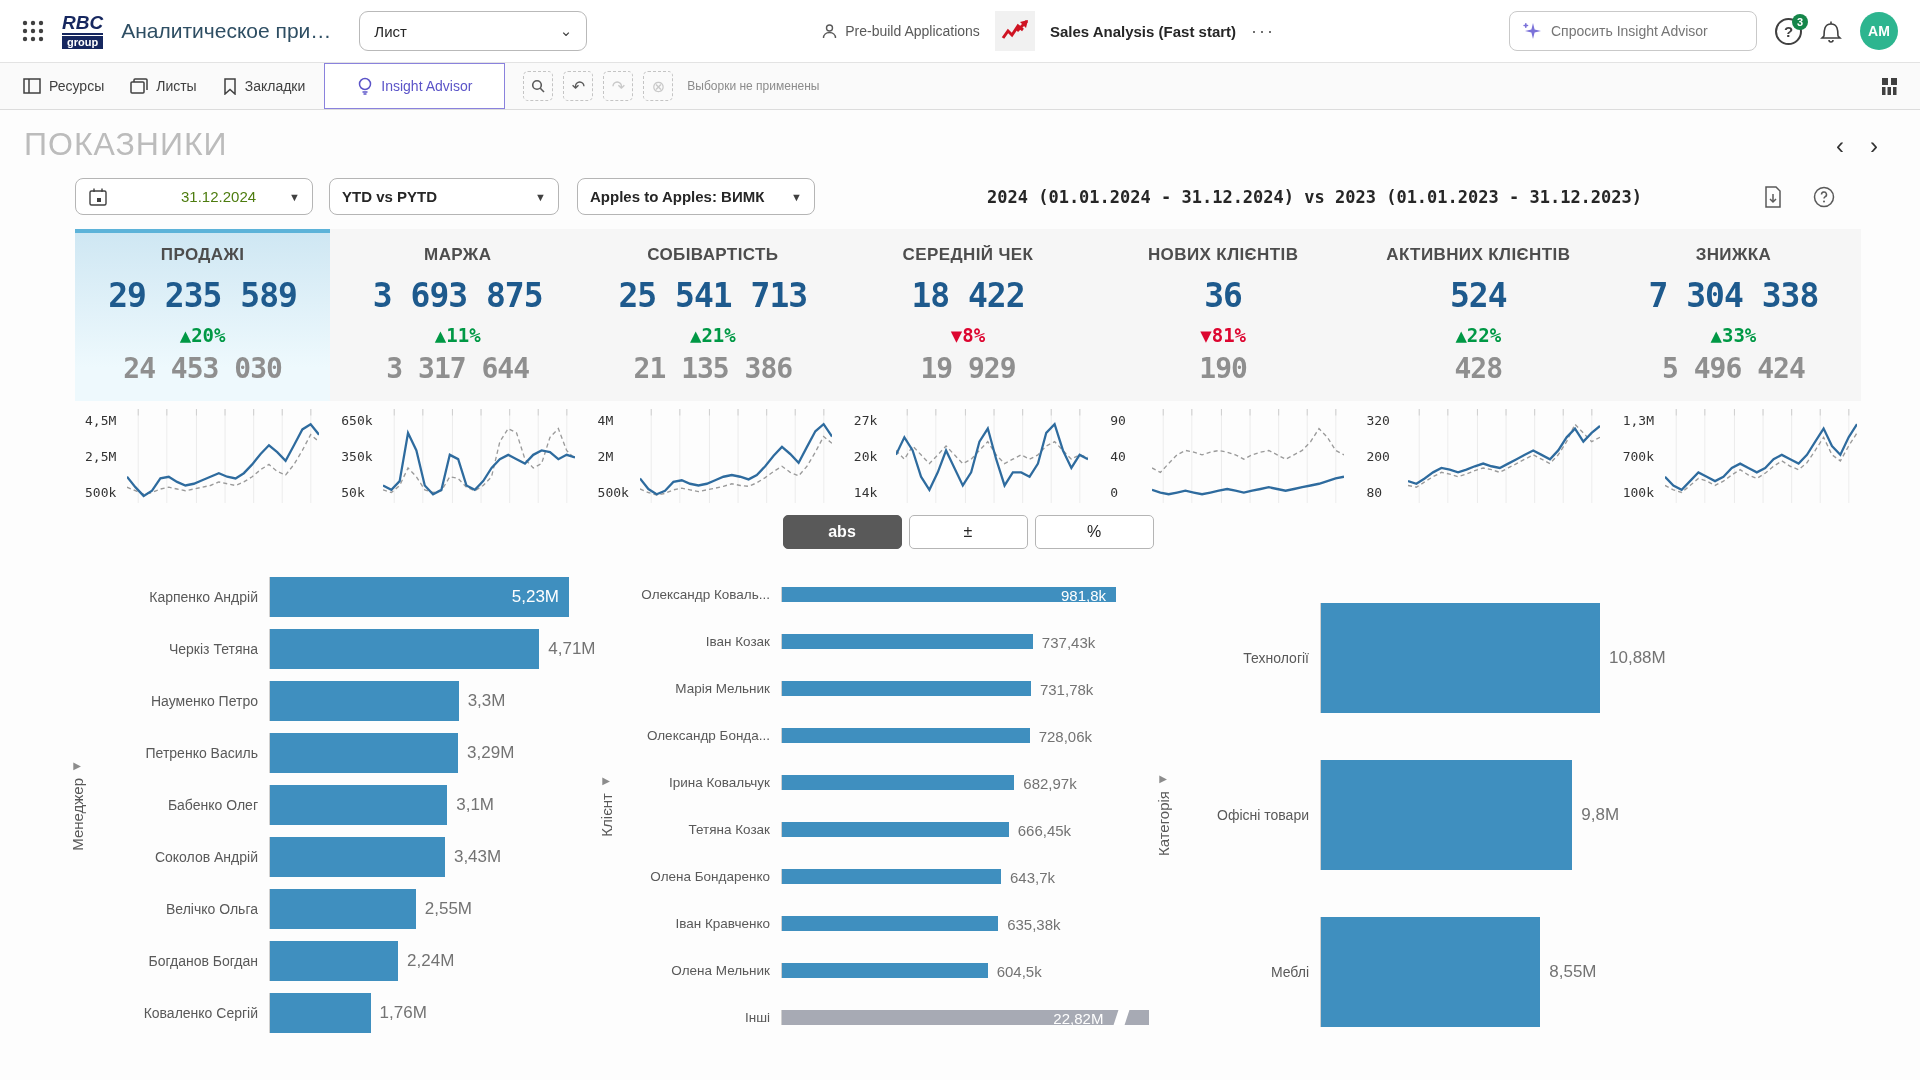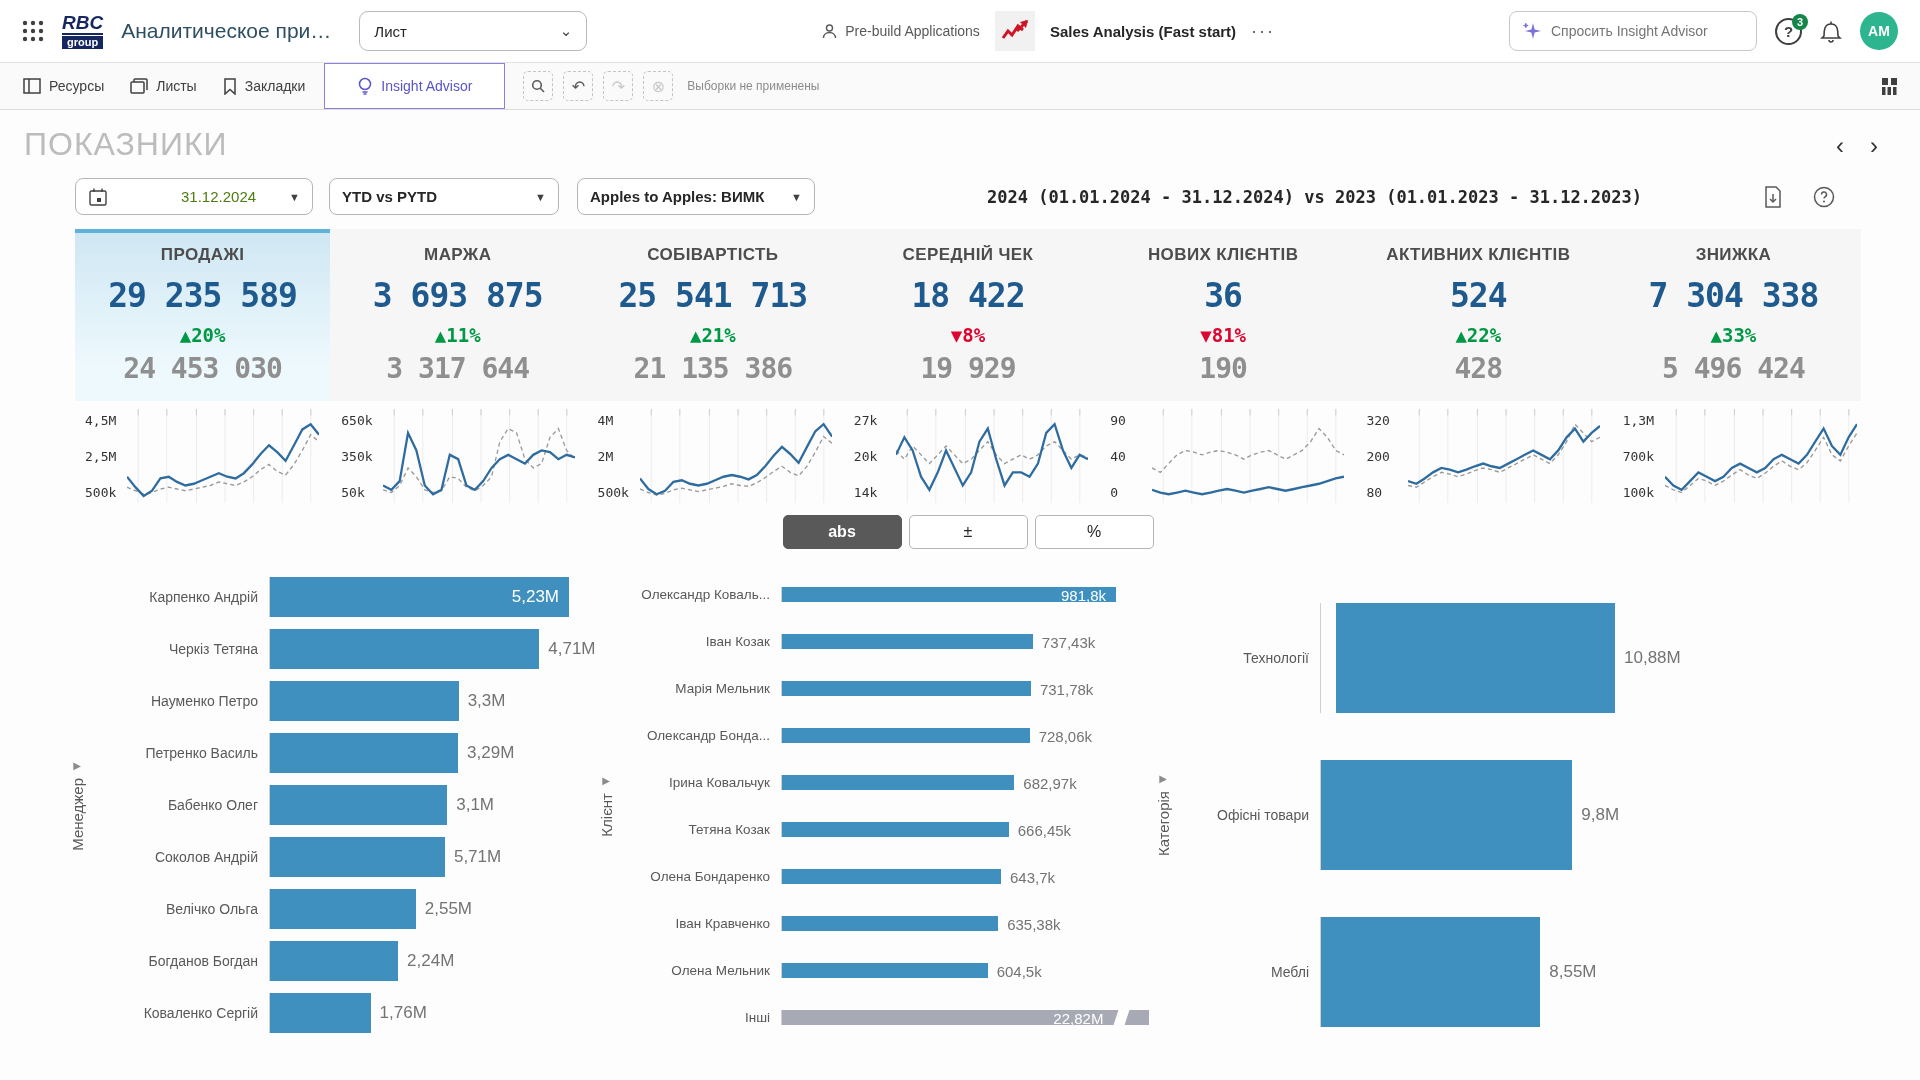--- a/index.html
+++ b/index.html
@@ -549,21 +549,21 @@
             <div class="bar-track">
               <div class="bar" style="width: 59.2734%;">
                 <span class="val-out">3,1M</span>
               </div>
             </div>
           </div>
           <div class="bar-row">
             <div class="bar-label">Соколов Андрій</div>
             <div class="bar-track">
               <div class="bar" style="width: 58.5086%;">
-                <span class="val-out">5,71M</span>
+                <span class="val-out">3,43M</span>
               </div>
             </div>
           </div>
           <div class="bar-row">
             <div class="bar-label">Велічко Ольга</div>
             <div class="bar-track">
               <div class="bar" style="width: 48.7572%;">
                 <span class="val-out">2,55M</span>
               </div>
             </div>
@@ -676,21 +676,21 @@
     </section>
     <section class="chart" id="chart-category">
       <div class="axis">
         <span class="axis-arrow">▶</span>
         <span class="axis-text">Категорія</span>
       </div>
       <div class="rows" id="rows-category">
           <div class="bar-row">
             <div class="bar-label">Технології</div>
             <div class="bar-track">
-              <div class="bar" style="width: 100%; margin-left: 15px;">
+              <div class="bar" style="width: 100%;">
                 <span class="val-out">10,88M</span>
               </div>
             </div>
           </div>
           <div class="bar-row">
             <div class="bar-label">Офісні товари</div>
             <div class="bar-track">
               <div class="bar" style="width: 90.0735%;">
                 <span class="val-out">9,8M</span>
               </div>

